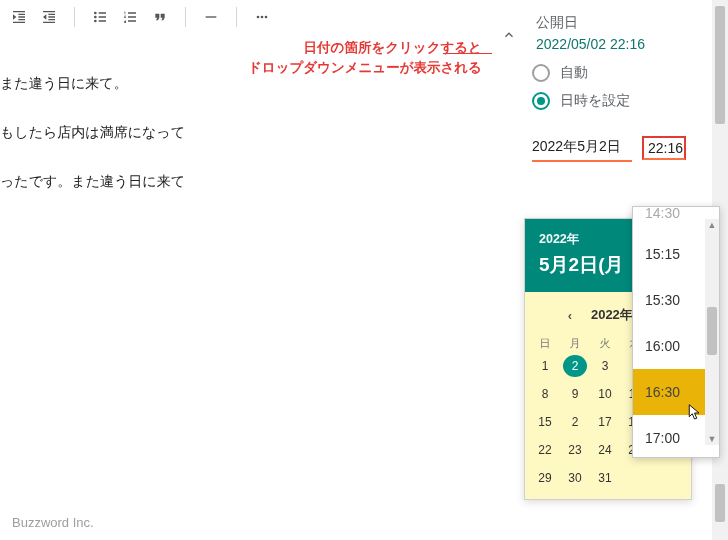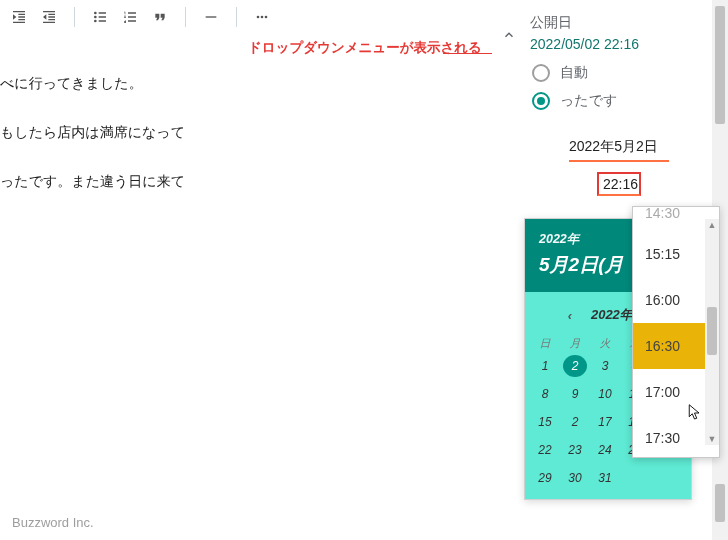--- a/index.html
+++ b/index.html
@@ -17,37 +17,37 @@
 
   
   .anno { position: absolute; left: 248px; top: 38px; font-size: 13.5px; font-weight: bold; color: #e53935; text-align: right; line-height: 1.5; }
 
   
   .panel { position: absolute; right: 16px; top: 0; width: 220px; height: 540px; background: #fff; }
   .panel-scroll { position: absolute; right: 0; top: 0; width: 16px; height: 540px; background: #f1f1f1; }
   .panel-scroll .thumb1 { position: absolute; right: 3px; top: 6px; width: 10px; height: 118px; background: #c1c1c1; border-radius: 2px; }
   .panel-scroll .thumb2 { position: absolute; right: 3px; top: 484px; width: 10px; height: 38px; background: #c1c1c1; border-radius: 2px; }
 
-  .sec-head { display: flex; align-items: center; padding: 14px 6px 10px 6px; gap: 10px; color: #5f6368; }
+  .sec-head { display: flex; align-items: center; padding: 14px 6px 10px 6px; gap: 16px; color: #5f6368; }
   .sec-head .lbl { font-size: 14px; color: #5f6368; }
   .sec-head .val { font-size: 14px; color: #0f766e; margin-top: 4px; }
   .chev { width: 22px; height: 22px; display: flex; align-items: center; justify-content: center; color: #5f6368; margin-top: 4px; }
 
   .radios { padding: 2px 6px 10px 40px; font-size: 14px; color: #5f6368; }
   .radio-row { display: flex; align-items: center; gap: 10px; margin-bottom: 10px; }
   .radio { width: 18px; height: 18px; border-radius: 50%; border: 2px solid #9e9e9e; position: relative; flex: none; }
   .radio.checked { border-color: #009688; }
   .radio.checked::after { content: ""; position: absolute; inset: 3px; border-radius: 50%; background: #009688; }
 
-  .dt-row { display: flex; gap: 10px; padding: 4px 6px 6px 40px; align-items: center; flex-direction: column; }
+  .dt-row { display: flex; gap: 10px; padding: 4px 6px 6px 40px; align-items: center; }
   .dt-date { font-size: 14px; color: #222; padding: 4px 0; border-bottom: 2px solid #ff7043; width: 100px; }
   .dt-time { font-size: 14px; color: #222; padding: 2px 4px; border: 2px solid #e53935; border-bottom: 2.5px solid #ff7043; width: 44px; }
 
   
-  .cal { position: absolute; left: 32px; top: 218px; width: 168px; background: #5eead4; border: 1px solid #d0d0d0; box-shadow: 0 2px 8px rgba(0,0,0,0.15); font-style: italic; }
+  .cal { position: absolute; left: 32px; top: 218px; width: 168px; background: #fef9c3; border: 1px solid #d0d0d0; box-shadow: 0 2px 8px rgba(0,0,0,0.15); }
   .cal-head { background: #00897b; color: #fff; padding: 12px 14px 14px; }
   .cal-head .y { font-size: 12.5px; font-weight: bold; opacity: .95; }
   .cal-head .d { font-size: 19px; font-weight: bold; margin-top: 4px; }
   .cal-nav { display: flex; align-items: center; justify-content: center; gap: 14px; padding: 14px 10px 8px; color: #333; font-size: 13px; font-weight: bold; }
   .cal-nav .arrow { color: #555; width: 14px; text-align: center; }
   .cal-grid { padding: 4px 8px 10px; }
   .wk { display: grid; grid-template-columns: repeat(5, 24px); gap: 4px 6px; font-size: 11px; color: #777; text-align: center; margin-bottom: 4px; }
   .days { display: grid; grid-template-columns: repeat(5, 24px); gap: 6px 6px; font-size: 12px; color: #333; text-align: center; }
   .days span { width: 24px; height: 22px; line-height: 22px; display: inline-block; }
   .days .sel { background: #009688; color: #fff; border-radius: 50%; }
@@ -116,26 +116,27 @@
     <div class="tb-btn">
         <svg width="16" height="16" viewBox="0 0 24 24" fill="currentColor">
           <circle cx="6" cy="12" r="2"></circle>
           <circle cx="12" cy="12" r="2"></circle>
           <circle cx="18" cy="12" r="2"></circle>
         </svg>
       </div>
   </div>
 
   <div class="doc">
-    <p>べに行ってきました。</p>
+    <p>また違う日に来て。</p>
     <p>もしたら店内は満席になって</p>
     <p>ったです。また違う日に来て</p>
   </div>
 
   <div class="anno">
+    <div>日付の箇所をクリックすると</div>
     <div>ドロップダウンメニューが表示される</div>
   </div>
 
   <div class="arrow-h" style="left:443px; top:53px; width:230px;"></div>
   <div class="arrow-v" style="left:672px; top:53px; height:90px;"></div>
 
   <div class="panel-scroll">
     <div class="thumb1"></div>
     <div class="thumb2"></div>
   </div>
@@ -153,21 +154,21 @@
       </div>
     </div>
 
     <div class="radios">
       <div class="radio-row">
         <span class="radio"></span>
         <span>自動</span>
       </div>
       <div class="radio-row">
         <span class="radio checked"></span>
-        <span>ったです</span>
+        <span>日時を設定</span>
       </div>
     </div>
 
     <div class="dt-row">
       <div class="dt-date">2022年5月2日</div>
       <div class="dt-time">22:16</div>
     </div>
 
     <div class="cal">
       <div class="cal-head">
@@ -213,20 +214,21 @@
             <span></span>
             <span></span>
         </div>
       </div>
     </div>
 
     <div class="dd">
       <div class="dd-list">
         <div class="dd-item dim">14:30</div>
         <div class="dd-item">15:15</div>
+        <div class="dd-item">15:30</div>
         <div class="dd-item">16:00</div>
         <div class="dd-item hover">16:30</div>
         <div class="dd-item">17:00</div>
         <div class="dd-item">17:30</div>
       </div>
       <div class="dd-track">
         <div class="ta">▲</div>
         <div class="th"></div>
         <div class="tb">▼</div>
       </div>

